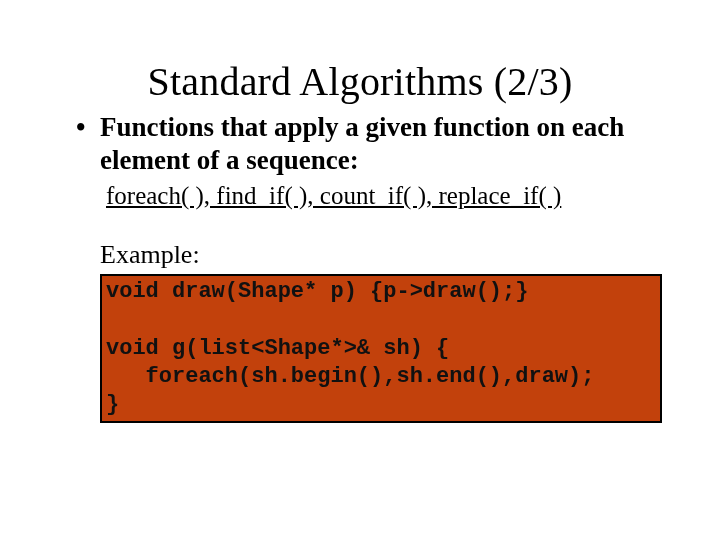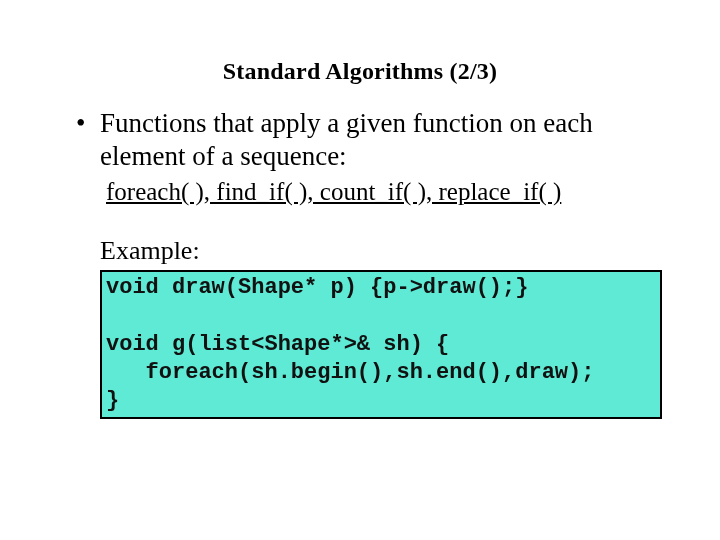--- a/index.html
+++ b/index.html
@@ -14,40 +14,41 @@
     overflow: hidden;
   }
   .slide {
     width: 720px;
     height: 540px;
     position: relative;
     box-sizing: border-box;
   }
   .title {
     text-align: center;
-    font-size: 24px;
-    font-weight: 700;
+    font-size: 40px;
+    font-weight: 400;
     margin-top: 58px;
-    margin-bottom: 22px;
+    margin-bottom: 6px;
     letter-spacing: 0.2px;
   }
   .body {
     margin-left: 76px;
     margin-right: 48px;
   }
   ul.bullets {
     list-style: none;
     padding: 0;
     margin: 0;
   }
   ul.bullets > li {
     position: relative;
     font-size: 27px;
     line-height: 1.24;
     padding-left: 24px;
+    font-weight: bold;
   }
   ul.bullets > li::before {
     content: "•";
     position: absolute;
     left: 0;
     top: 0;
     font-size: 27px;
   }
   .funclist {
     font-size: 25px;
@@ -58,21 +59,21 @@
     text-decoration: underline;
   }
   .example-label {
     font-size: 26px;
     margin-left: 24px;
     margin-bottom: 4px;
     margin-top: 17px;
   }
   .codebox {
     border: 2px solid #000;
-    background: #5eead4;
+    background: #c2410c;
     font-family: "Courier New", Courier, monospace;
     font-weight: bold;
     font-size: 22px;
     line-height: 1.28;
     padding: 2px 4px 2px 4px;
     margin-left: 24px;
     margin-right: 10px;
     white-space: pre;
     color: #111;
     box-sizing: border-box;

